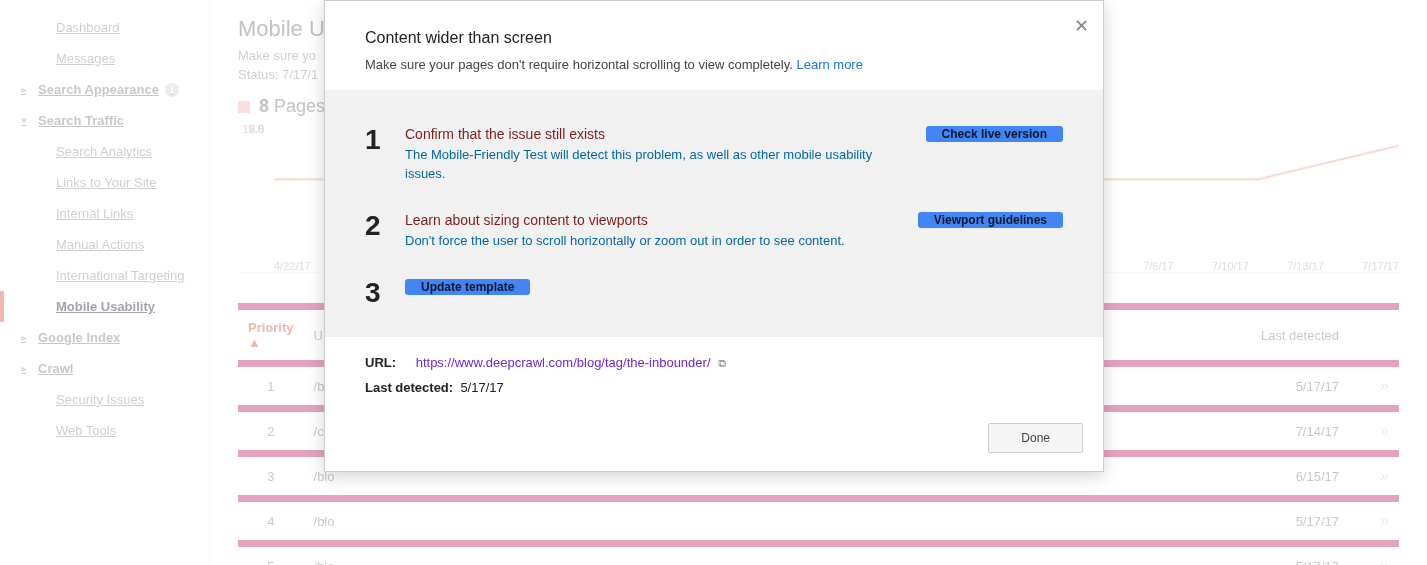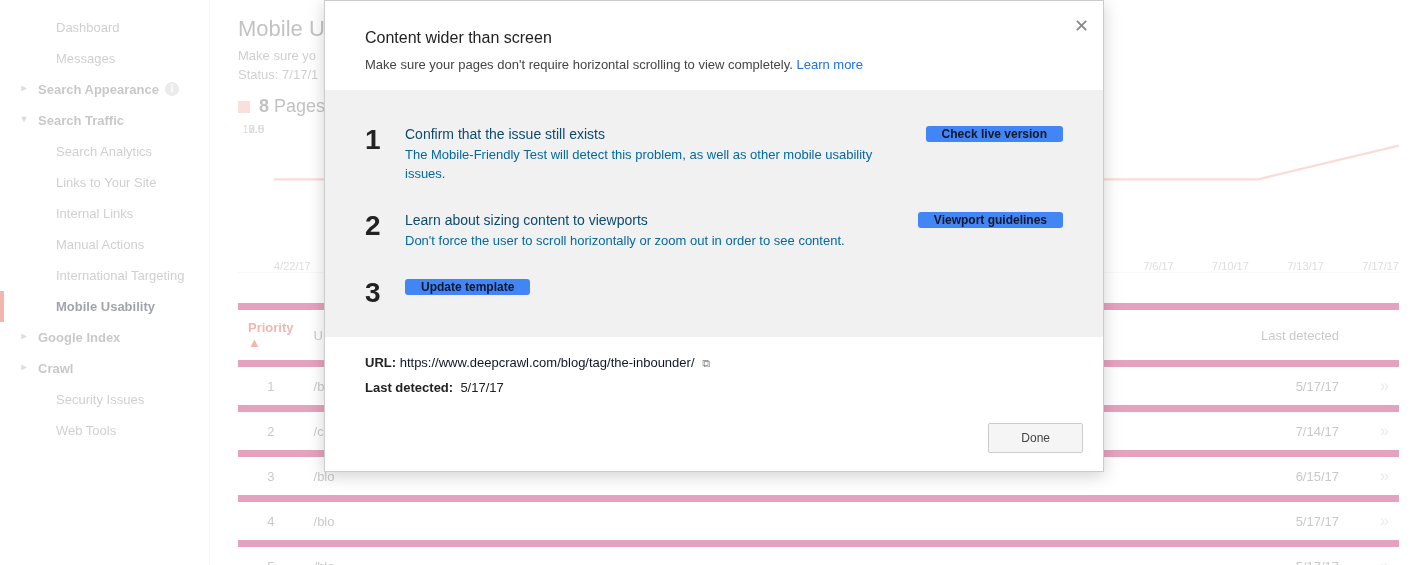--- a/index.html
+++ b/index.html
@@ -1,21 +1,21 @@
 <!DOCTYPE html>
 <html><head>
 <meta charset="utf-8">
 <style>
   * { box-sizing: border-box; margin: 0; padding: 0; }
   html, body { width: 1427px; height: 565px; font-family: Arial, Helvetica, sans-serif; font-size: 13px; color: #444; background: #fff; overflow: hidden; }
   .page { display: flex; width: 100%; height: 100%; }
 
   
   .sidebar { width: 210px; padding: 12px 0 0 0; border-right: 1px solid #eee; }
-  .side-item { display: flex; padding: 8px 16px 8px 14px; color: #888; cursor: pointer; font-size: 13px; }
+  .side-item { display: flex; align-items: center; padding: 8px 16px 8px 14px; color: #888; cursor: pointer; font-size: 13px; text-decoration: underline; }
   .side-parent { padding-left: 16px; font-weight: bold; color: #777; }
   .side-chevron { width: 16px; display: inline-block; text-align: center; color: #aaa; font-size: 10px; margin-right: 6px; }
   .side-child { padding-left: 56px; }
   .side-active { color: #0f172a; font-weight: bold; position: relative; }
   .side-active::before { content: ""; position: absolute; left: 0; top: 0; bottom: 0; width: 4px; background: #dd4b39; }
   .side-info { display:inline-block; width:14px; height:14px; border-radius:50%; background:#ccc; color:#fff; margin-left:6px; font-size:10px; line-height:14px; text-align:center; font-weight:bold; }
 
   
   .main { flex: 1; padding: 16px 28px; position: relative; }
   .main h1 { font-size: 22px; font-weight: normal; color: #666; margin-bottom: 6px; }
@@ -41,28 +41,28 @@
   .modal-header { padding: 28px 40px 18px 40px; position: relative; background:#fff;}
   .modal-close { position: absolute; right: 14px; top: 14px; color: #888; cursor: pointer; font-size: 18px; }
   .modal-title { font-size: 16px; color: #222; margin-bottom: 10px; }
   .modal-sub { color: #444; font-size: 13px; }
   .modal-sub a { color: #1a73e8; text-decoration: none; }
 
   .modal-body { background: #f1f1f1; padding: 22px 30px 16px 30px; }
   .step { display: flex; align-items: flex-start; padding: 14px 10px; }
   .step-num { font-size: 28px; font-weight: bold; width: 40px; color: #222; line-height: 1; }
   .step-text { flex: 1; padding-right: 20px; }
-  .step-text .st-title { font-size: 14px; color: #0c4a6e; margin-bottom: 4px; }
+  .step-text .st-title { font-size: 14px; color: #7f1d1d; margin-bottom: 4px; }
   .step-text .st-body { font-size: 13px; color: #0369a1; line-height: 1.45; }
   .step-btn { background: #4285f4; color: #0f172a; border: none; border-radius: 3px; padding: 0 16px; height: 16px; font-size: 12px; font-weight: bold; cursor: pointer; white-space: nowrap; }
 
   .modal-foot { padding: 18px 40px 0 40px; background:#fff; }
   .foot-row { font-size: 13px; color: #222; margin-bottom: 10px; }
   .foot-row b { font-weight: bold; }
-  .foot-row a { color: #0f172a; text-decoration: none; margin-left: 0; }
+  .foot-row a { color: #6d28d9; text-decoration: none; margin-left: 16px; }
   .ext-icon { display:inline-block; margin-left:4px; font-size:11px; color:#888; }
   .done-row { display:flex; justify-content:flex-end; padding: 18px 20px 18px 40px; }
   .done-btn { background: #f5f5f5; border: 1px solid #ccc; border-radius: 2px; padding: 7px 32px; font-size: 12px; font-weight: normal; color: #444; cursor: pointer; }
 </style>
 </head>
 <body>
 
 <div class="page">
 
   <div class="sidebar">

